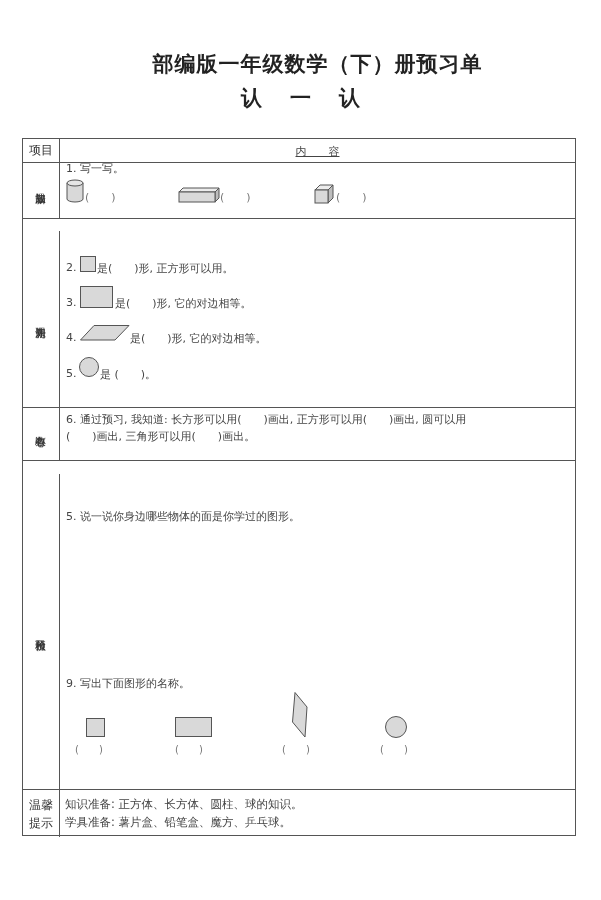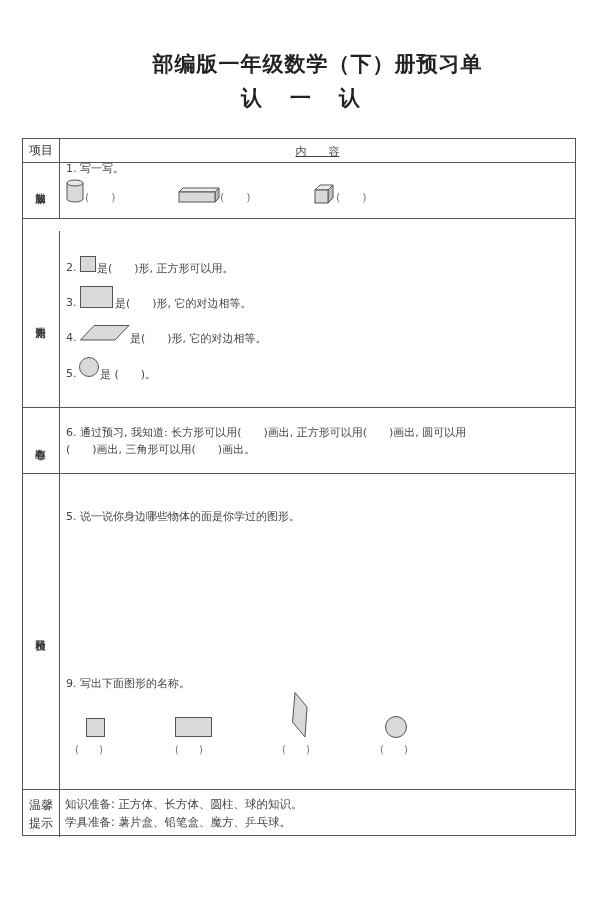--- a/index.html
+++ b/index.html
@@ -98,21 +98,21 @@
       <div class="abs" style="left:70px; top:100px;">是(　　)形, 它的对边相等。</div>
 
       <div class="abs" style="left:6px; top:136px;">5.</div>
       <svg style="left:19px; top:126px;" width="20" height="20" viewBox="0 0 20 20">
         <circle cx="10" cy="10" r="9.5" fill="#d9d9d9" stroke="#555" stroke-width="1"></circle>
       </svg>
       <div class="abs" style="left:40px; top:136px;">是 (　　)。</div>
     </div>
   </div>
 
-  <div class="row" style="top:269px; height:66px;">
+  <div class="row" style="top:256px; height:66px;">
     <div class="label">
         <span class="vlabel">心中有数</span>
       </div>
     <div class="content">
       <div class="abs" style="left:6px; top:17px;">6. 通过预习, 我知道: 长方形可以用(　　)画出, 正方形可以用(　　)画出, 圆可以用</div>
       <div class="abs" style="left:6px; top:34px;">(　　)画出, 三角形可以用(　　)画出。</div>
     </div>
   </div>
 
   <div class="row" style="top:335px; height:316px;">

